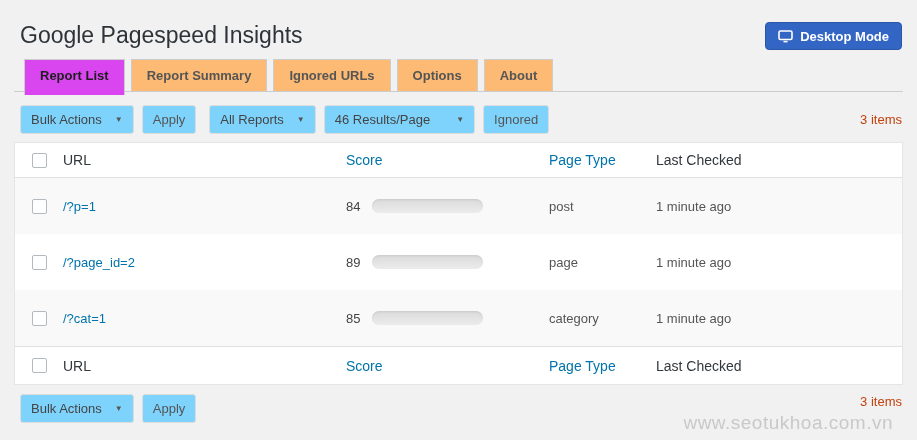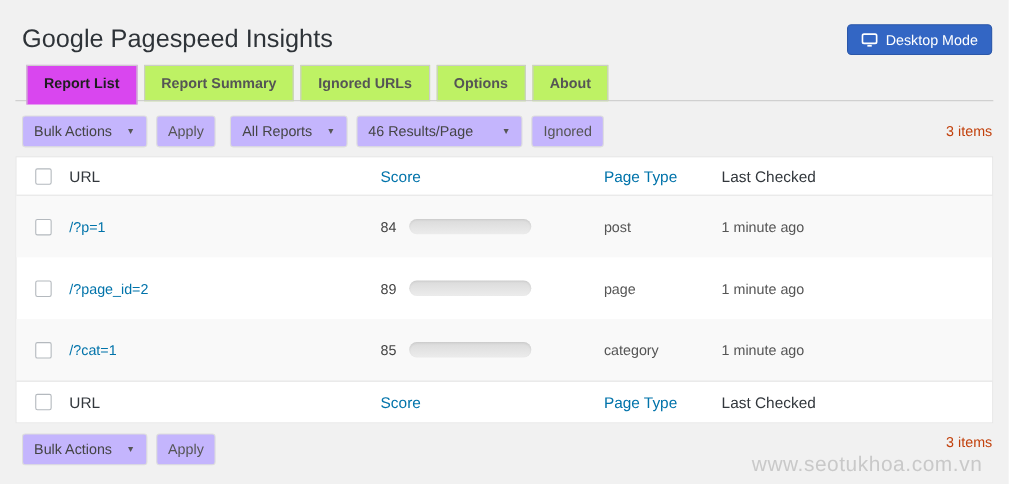--- a/index.html
+++ b/index.html
@@ -12,51 +12,51 @@
   }
   .page { position: relative; width: 917px; height: 440px; }
 
   
   .page-header { position: relative; padding: 21px 15px 0 20px; height: 58px; }
   .page-title { font-size: 23px; font-weight: 400; color: #2e3338; line-height: 1.3; }
   .desktop-mode-btn {
     position: absolute; top: 22px; right: 15px;
     display: inline-flex; align-items: center; gap: 7px;
     background: #3366c4; border: 1px solid #2b57a9; border-radius: 4px;
-    color: #fff; font-size: 13px; font-weight: 400;
+    color: #fff; font-size: 13px; font-weight: 700;
     height: 28px; padding: 0 12px; cursor: pointer;
     font-family: inherit;
   }
   .monitor-icon { display: inline-block; width: 15px; height: 13px; position: relative; }
   .monitor-icon svg { display: block; }
 
   
   .tab-bar {
     position: relative; margin: 0 14px; padding-left: 10px;
     border-bottom: 1px solid #ccc; height: 34px;
     display: flex; align-items: flex-end;
   }
   .tab {
     display: inline-block; position: relative;
-    background: #bef264; border: 1px solid #ccc;
+    background: #fdba74; border: 1px solid #ccc;
     padding: 8px 15px; margin-right: 6px; margin-bottom: -1px;
     font-size: 13px; font-weight: 600; color: #555;
     cursor: pointer; white-space: nowrap;
   }
   .tab.active {
     background: #d946ef; color: #1e1e1e;
     border-bottom: none; padding-bottom: 12px; margin-bottom: -4px; z-index: 2;
   }
 
   
   .toolbar { display: flex; align-items: center; margin: 13px 15px 0 20px; }
   .toolbar .gap-sm { width: 8px; } .toolbar .gap-md { width: 13px; }
   .select-control, .btn {
     display: inline-flex; align-items: center;
-    height: 29px; background: #c4b5fd; border: 1px solid #ddd; border-radius: 3px;
+    height: 29px; background: #7dd3fc; border: 1px solid #ddd; border-radius: 3px;
     font-size: 13px; color: #444; padding: 0 10px; cursor: pointer;
     font-family: inherit; white-space: nowrap;
   }
   .btn { justify-content: center; color: #555; }
   .select-control .caret { font-size: 8px; color: #555; margin-left: 13px; }
   .select-wide .caret { margin-left: 26px; }
   .spacer { flex: 1; }
   .item-count { font-size: 13px; color: #c2410c; }
 
   

